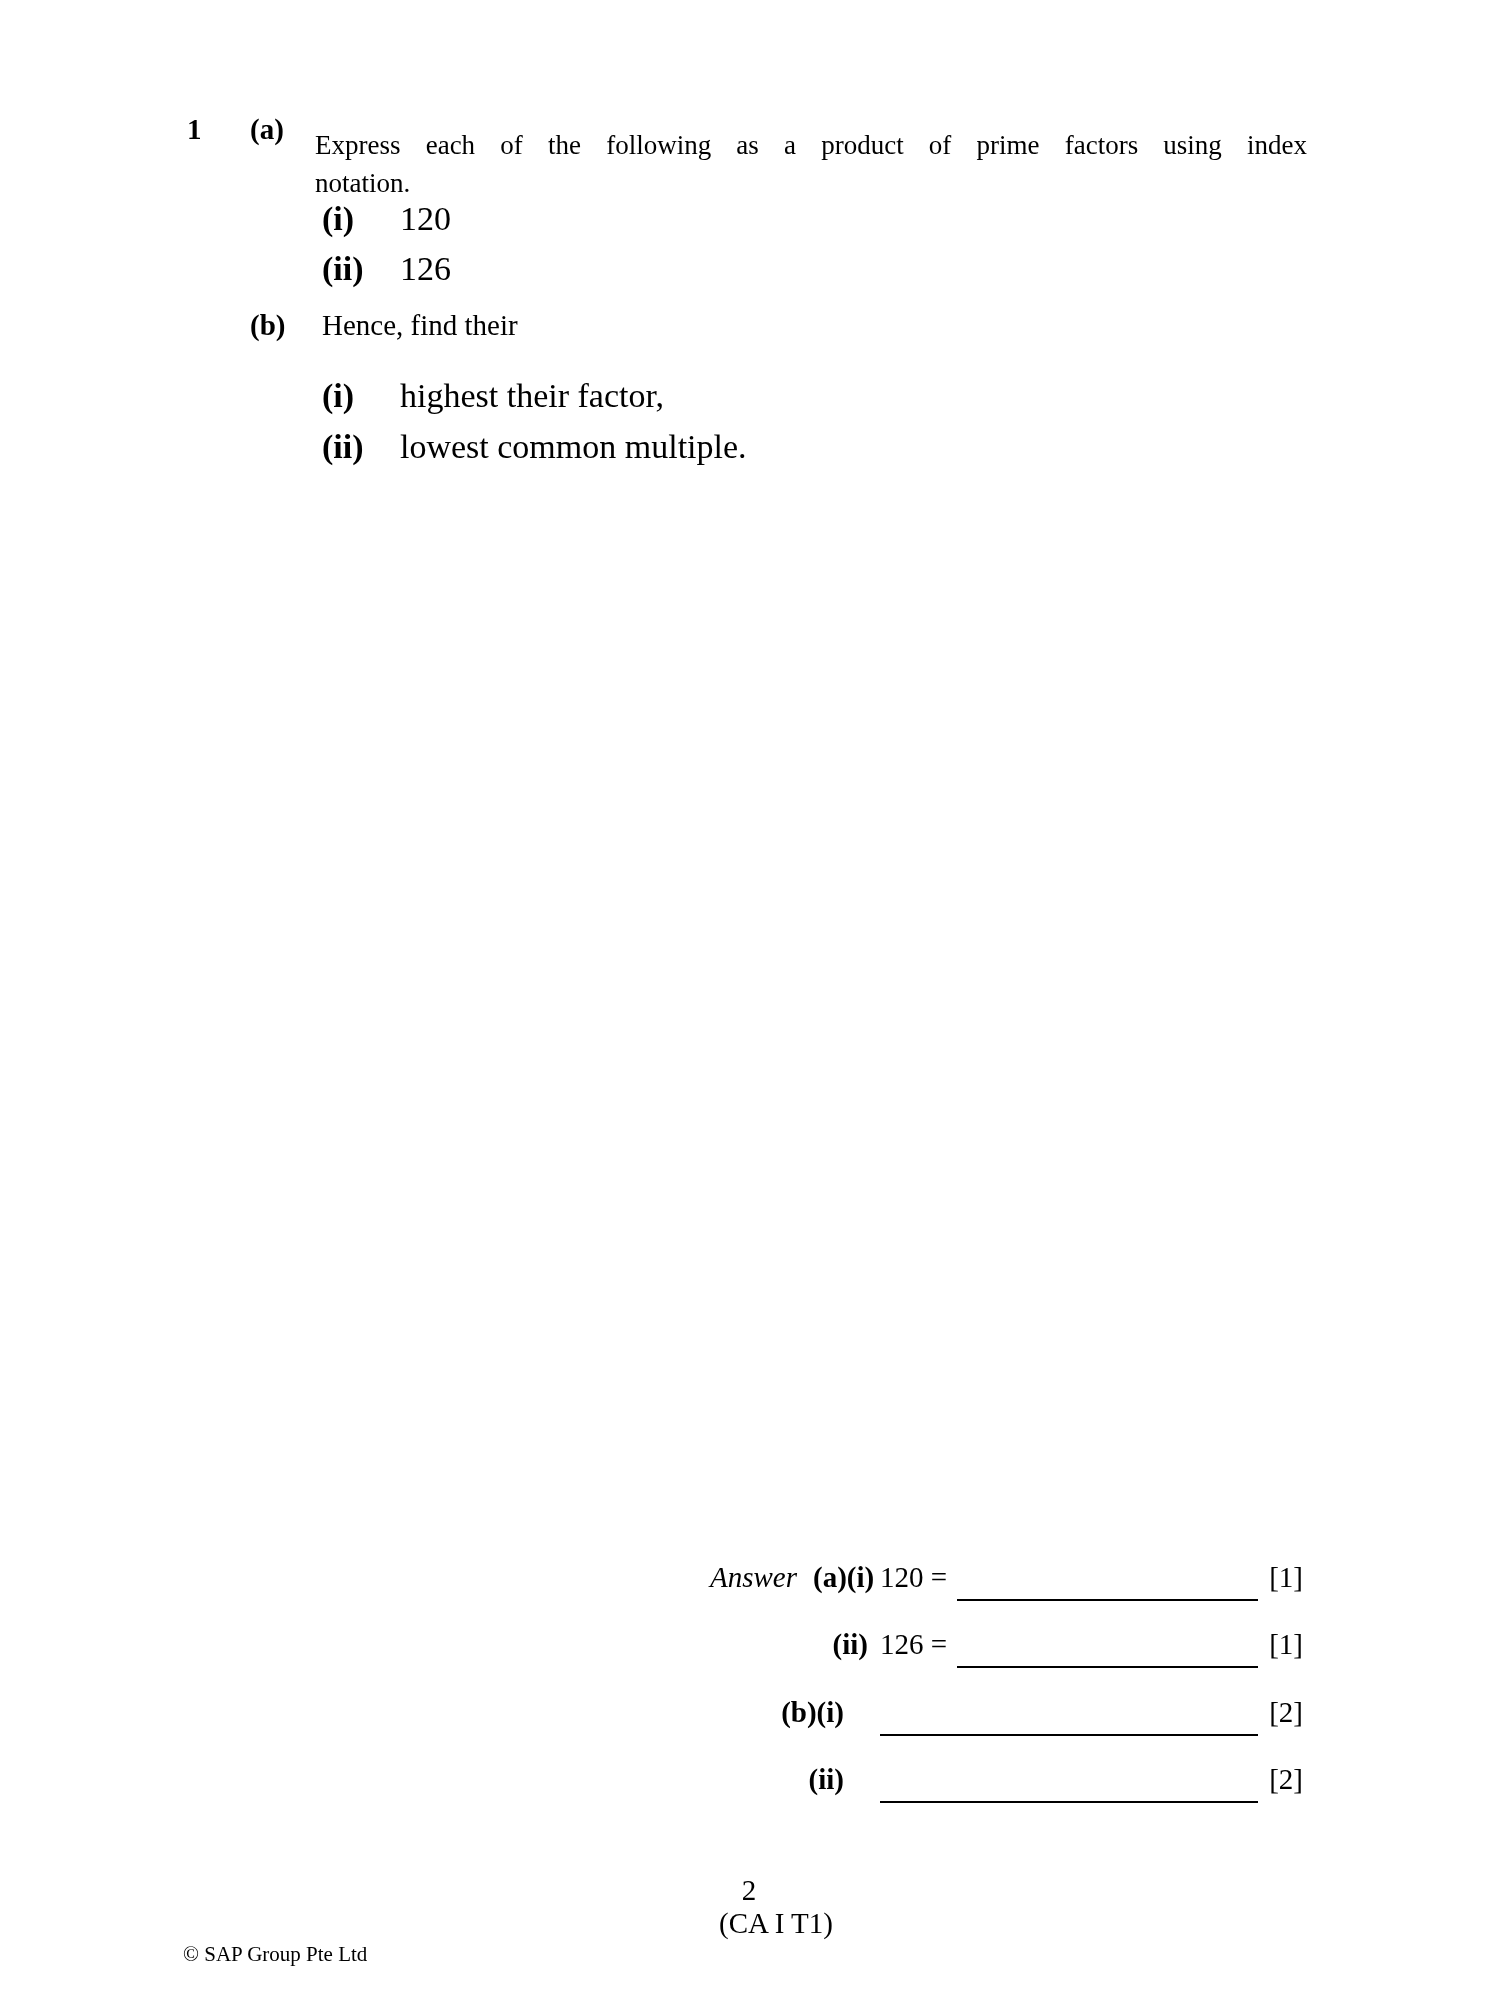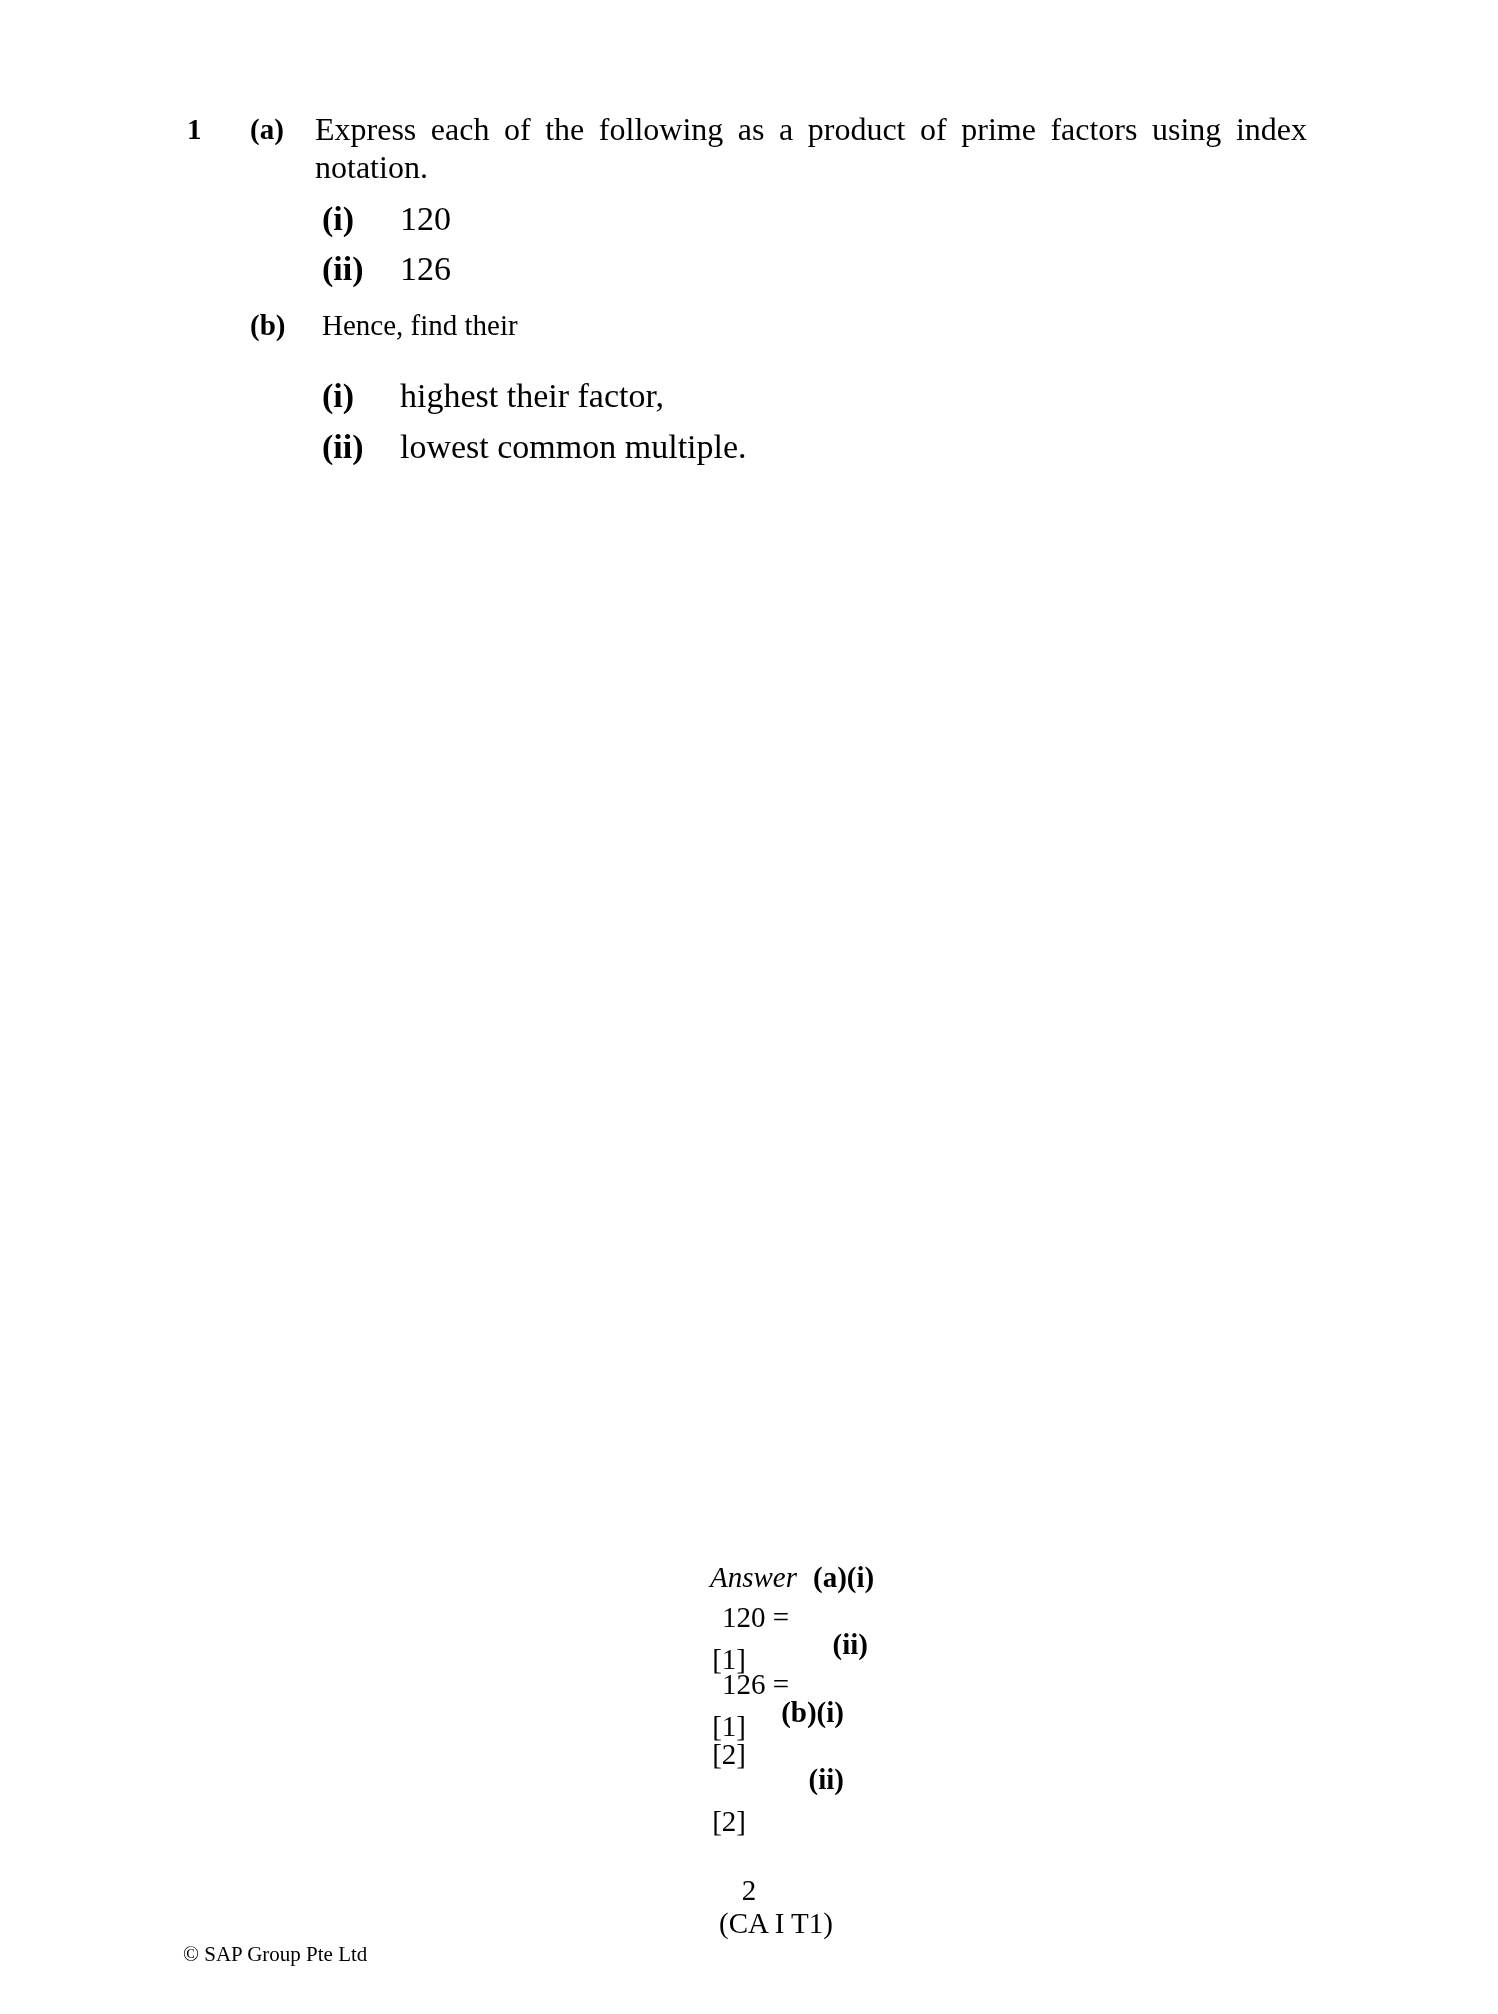--- a/index.html
+++ b/index.html
@@ -14,45 +14,44 @@
   }
   .q-num {
     position: absolute; left: 187px; top: 110px;
     font-size: 29px; line-height: 38px; font-weight: bold;
   }
   .part-label {
     position: absolute; font-size: 29px; line-height: 38px; font-weight: bold;
   }
   .part-label.a { left: 250px; top: 110px; }
   .q-para {
-    position: absolute; left: 315px; top: 110px; width: 992px;
-    font-size: 32px; line-height: 38px;
+    position: absolute; left: 315px; top: 126px; width: 992px;
+    font-size: 27px; line-height: 38px;
   }
   .justify-line { text-align: justify; text-align-last: justify; }
   .plain-line { text-align: left; }
   .sub-row {
     position: absolute; left: 322px;
     font-size: 34px; line-height: 38px; white-space: nowrap;
   }
   .sub-marker {
     display: inline-block; width: 78px; font-weight: bold;
   }
   .b-row {
     position: absolute; left: 250px; top: 306px;
     font-size: 29px; line-height: 38px; white-space: nowrap;
   }
   .b-marker { display: inline-block; width: 72px; font-weight: bold; }
 
   
   .ans-row {
     position: absolute; left: 710px; width: 593px;
-    display: flex; align-items: flex-start;
+    display: flex; align-items: flex-end;
     font-size: 29px; line-height: 40px;
     box-sizing: border-box;
-    flex-direction: column;
   }
   .ans-row * { box-sizing: border-box; }
   .ans-label {
     width: 158px; text-align: right; white-space: nowrap; font-weight: bold;
     flex: none;
   }
   .ans-label.short { padding-right: 24px; }
   .ans-prefix { font-style: italic; font-weight: normal; margin-right: 16px; }
   .ans-value { margin-left: 12px; white-space: nowrap; flex: none; }
   .ans-line {

